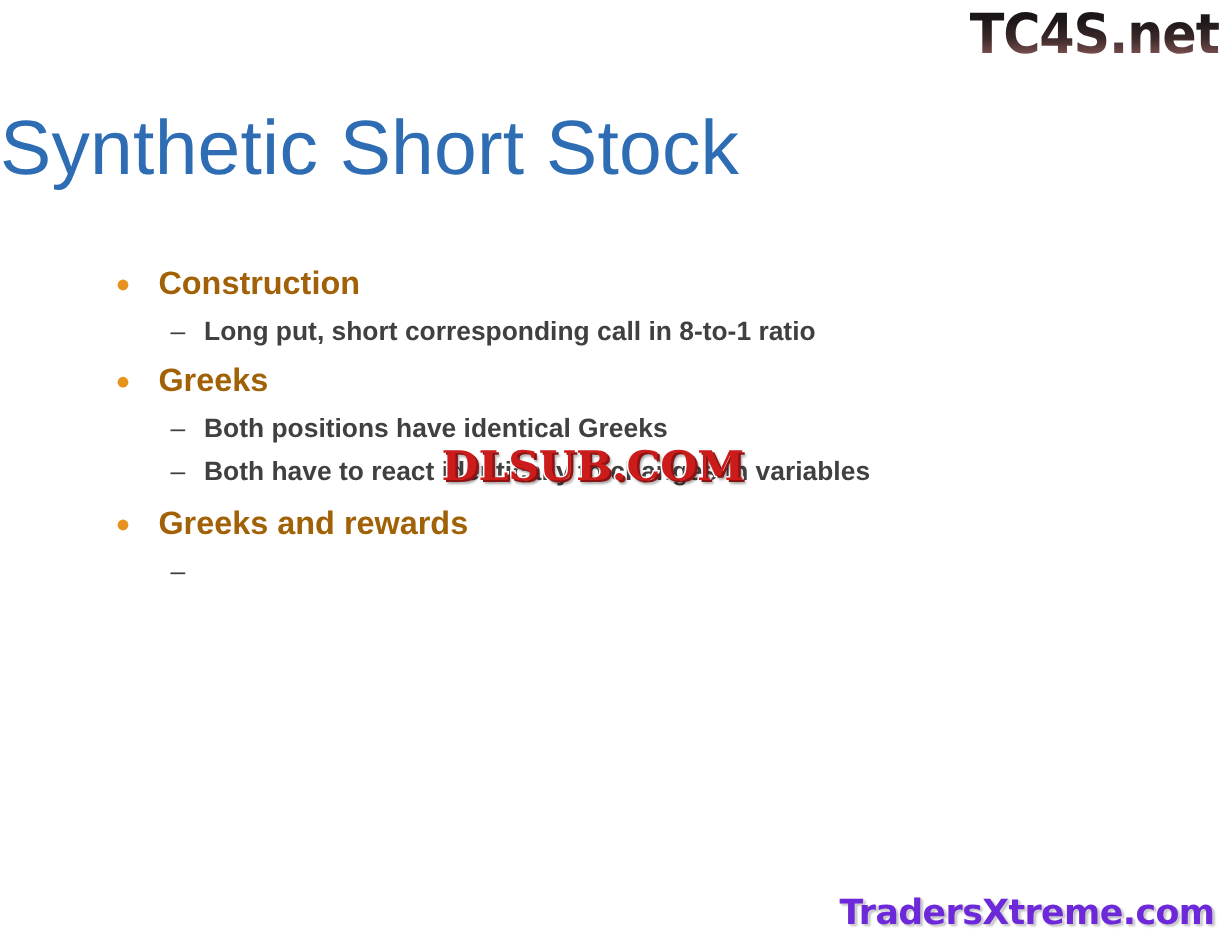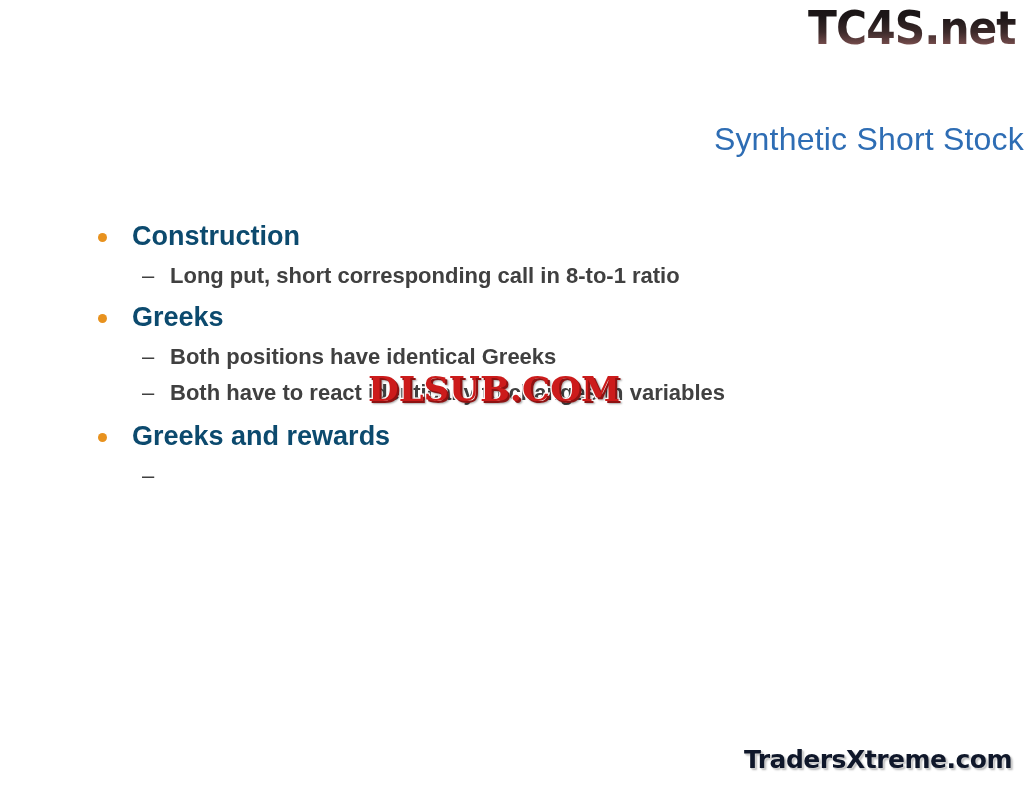--- a/index.html
+++ b/index.html
@@ -44,42 +44,42 @@
     -webkit-text-fill-color: transparent;
     white-space: nowrap;
     user-select: none;
   }
 
   
   #slide-title {
     position: absolute;
     left: 0;
     right: 0;
-    top: 108px;
-    text-align: right;
+    top: 92px;
+    text-align: left;
     color: #2E6DB4;
-    font-size: 32px;
+    font-size: 64px;
     line-height: 62px;
     font-weight: normal;
     letter-spacing: 0.2px;
     white-space: nowrap;
   }
 
   
   #body-list {
     position: absolute;
     left: 86px;
     top: 218px;
     right: 60px;
   }
 
   .bullet-l1 {
     position: relative;
     padding-left: 46px;
-    color: #0c4a6e;
+    color: #a16207;
     font-weight: bold;
     font-size: 27px;
     line-height: 37px;
     margin-bottom: 2px;
   }
   .bullet-l1 .bullet-dot {
     position: absolute;
     left: 12px;
     top: 15px;
     width: 9px;
@@ -134,24 +134,24 @@
     user-select: none;
   }
 
   
   #footer-logo {
     position: absolute;
     right: 12px;
     bottom: 14px;
     font-family: "DejaVu Sans", sans-serif;
     font-weight: bold;
-    font-size: 25px;
+    font-size: 29px;
     line-height: 34px;
     letter-spacing: -0.5px;
-    color: #0f172a;
+    color: #6d28d9;
     -webkit-text-stroke: 2px #ffffff;
     paint-order: stroke fill;
     text-shadow:
       1px 1px 0 #cfcfcf,
       2px 2px 2px rgba(0,0,0,0.28);
     white-space: nowrap;
     user-select: none;
   }
 </style>
 </head>

